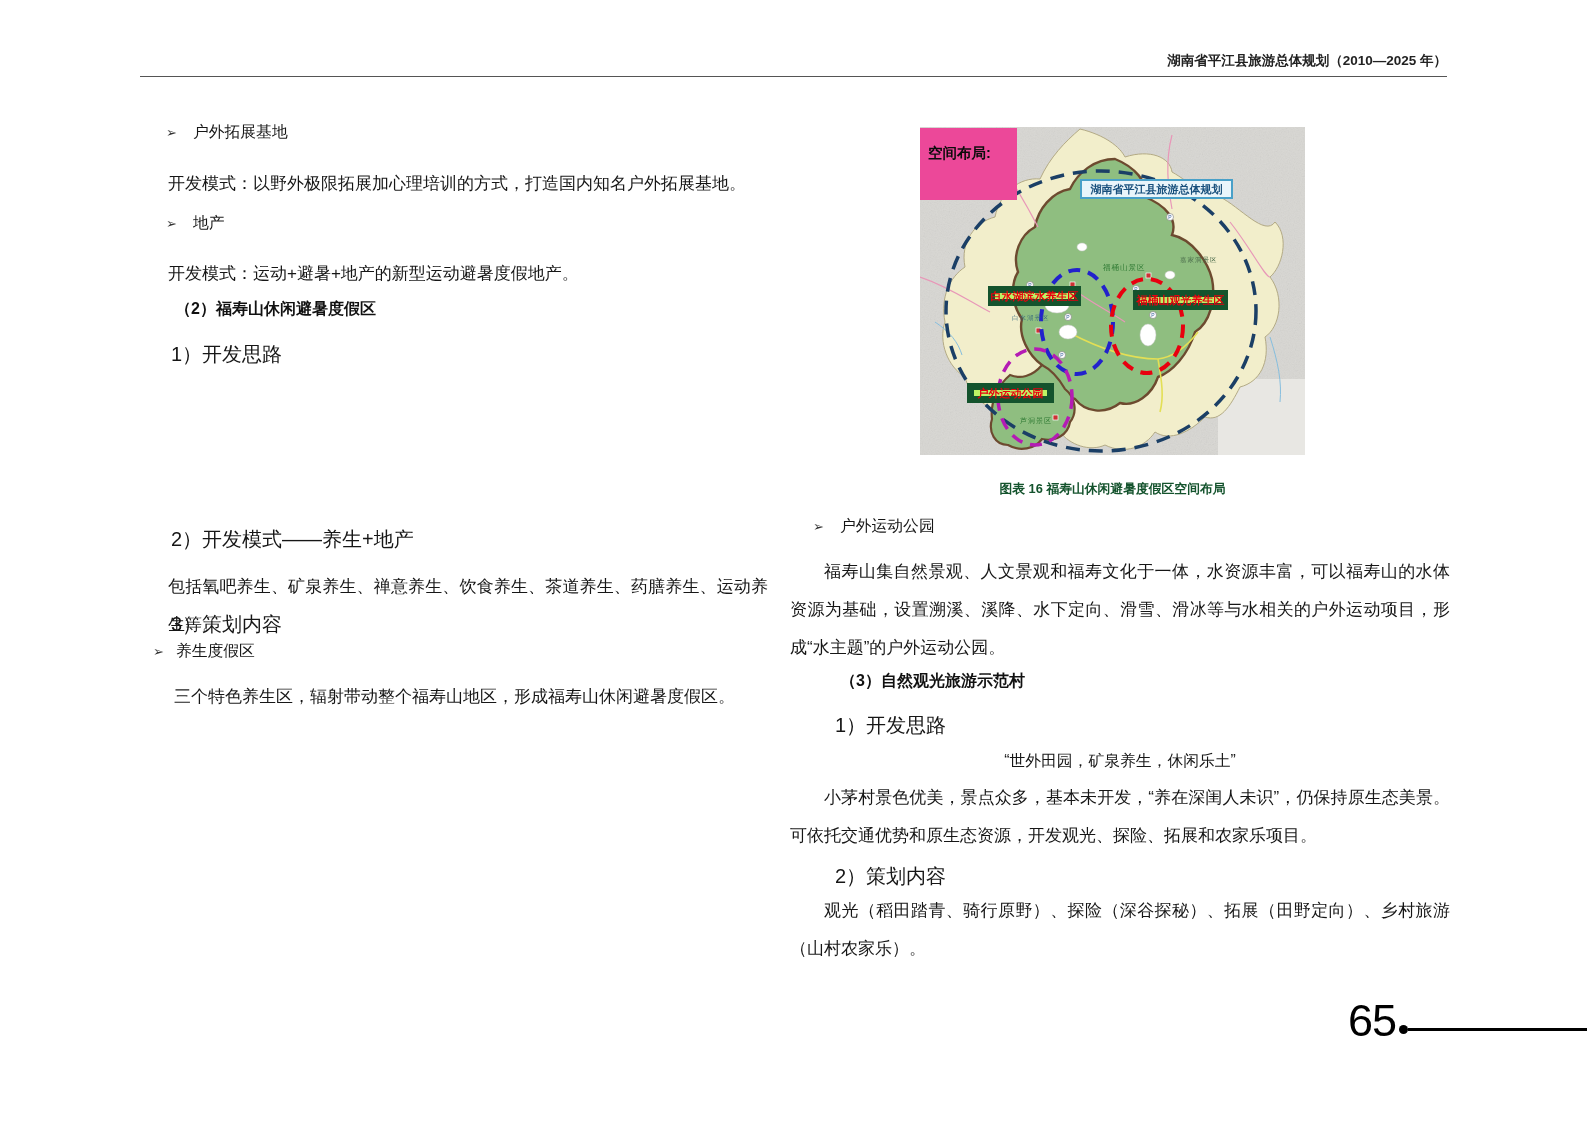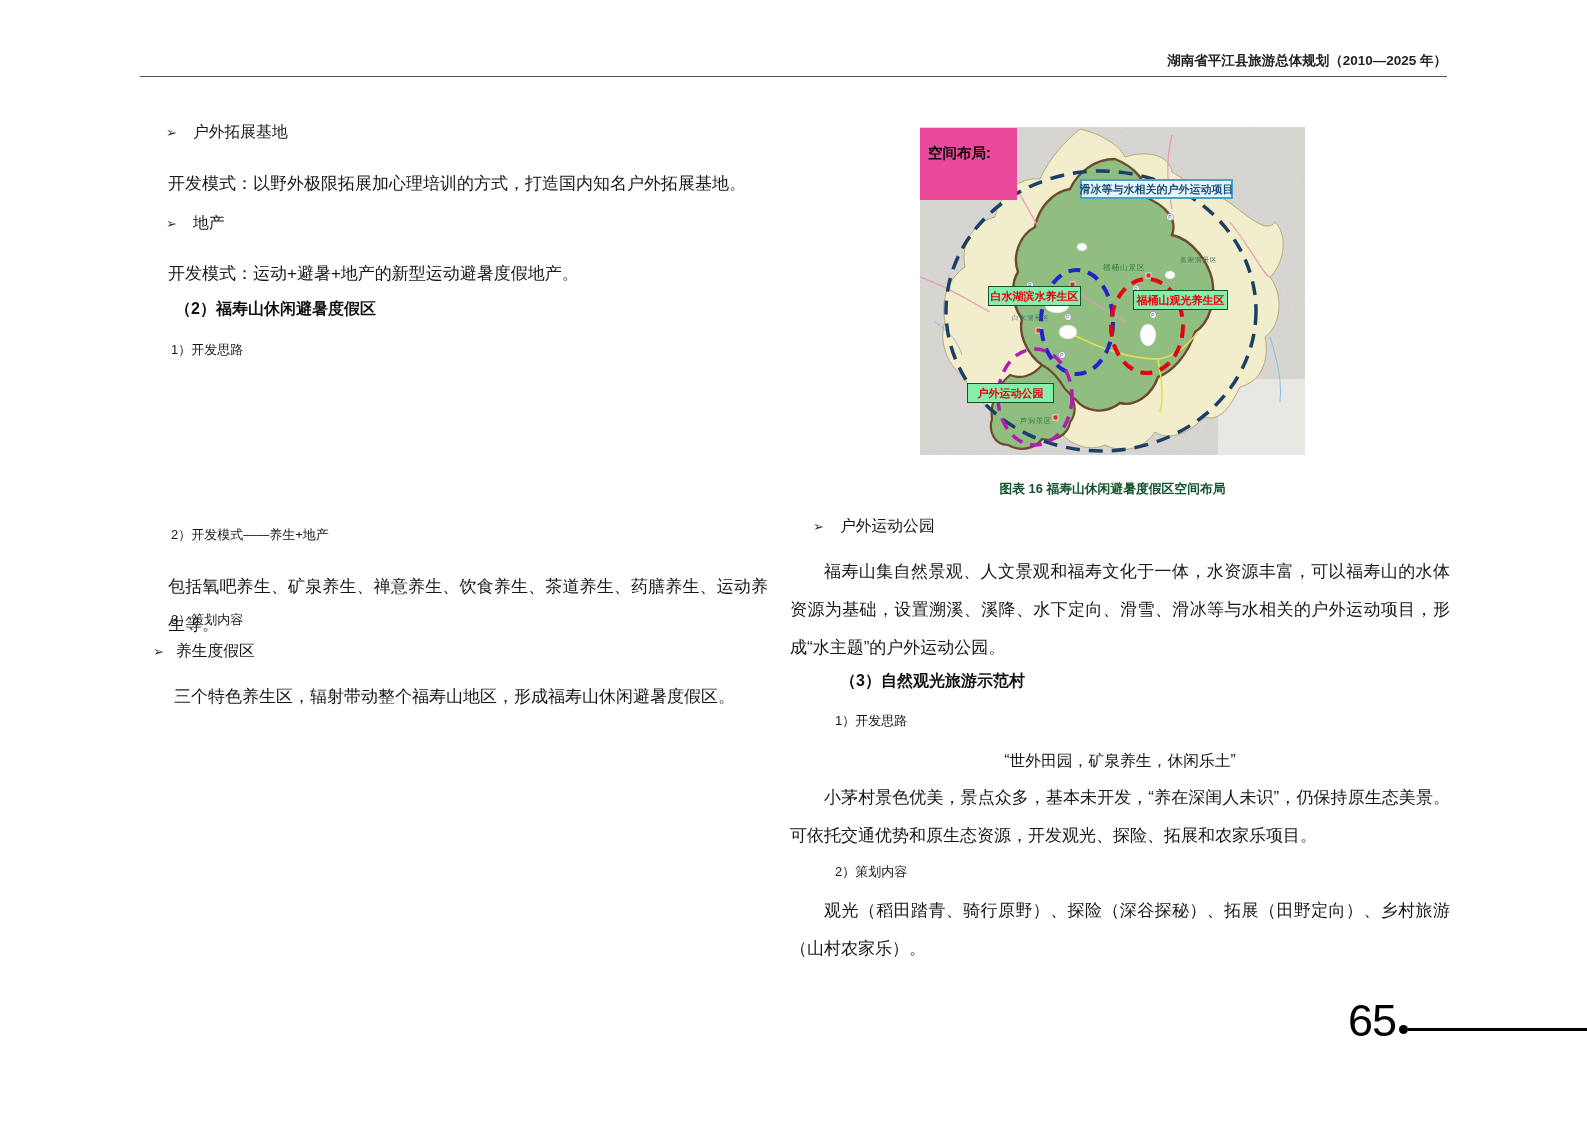--- a/index.html
+++ b/index.html
@@ -3,35 +3,35 @@
 <meta charset="utf-8">
 <style>
   html,body{margin:0;padding:0;background:#fff;}
   #page{position:relative;width:1587px;height:1122px;background:#ffffff;overflow:hidden;
         font-family:"Liberation Sans","DejaVu Sans",sans-serif;color:#161616;}
   .abs{position:absolute;}
   .hdr{font-size:13.5px;font-weight:bold;color:#222;}
   .rule{background:#555;height:1px;}
   .para{font-size:17px;line-height:37.8px;text-align:justify;text-indent:2em;color:#161616;}
   .para-noindent{text-indent:0;}
-  .item{font-size:13px;color:#161616;}
+  .item{font-size:20px;color:#161616;}
   .bold-h{font-size:16px;font-weight:bold;color:#111;}
   .bullet-row{display:flex;align-items:baseline;font-size:15.8px;}
   .bullet-glyph{font-size:13px;margin-right:16px;color:#333;}
   .quote-line{font-size:15.8px;text-align:center;color:#161616;}
   .caption{font-size:12.8px;font-weight:bold;text-align:center;color:#14532d;}
   
   #map-box{position:absolute;left:920px;top:127px;width:385px;height:328px;background:#d8d7d3;}
   #map-box svg{position:absolute;left:0;top:0;}
   .map-title-box{position:absolute;left:0;top:1px;width:97px;height:72px;background:#ec4899;}
   .map-title{position:absolute;left:8px;top:16px;font-size:14.5px;font-weight:bold;color:#0c0c0c;}
   .zone-label{position:absolute;display:flex;align-items:center;justify-content:center;
               font-size:11px;font-weight:bold;white-space:nowrap;padding:1px 4px;box-sizing:border-box;}
   .zone-label.navy{background:#e9f5fb;border:2px solid #49a0c8;color:#174f7c;}
-  .zone-label.red{background:#86efac;border:1px solid #14532d;color:#e8000f;}
+  .zone-label.red{background:#bef264;border:7px solid #14532d;color:#e8000f;}
   .map-text{position:absolute;font-size:7.5px;color:#2f7a33;letter-spacing:1px;white-space:nowrap;}
   
   #footer{position:absolute;left:1348px;top:998px;width:239px;display:flex;align-items:flex-end;}
   #page-num{font-size:45px;line-height:1;color:#000;letter-spacing:-1px;}
   #footer-dot{width:9px;height:9px;border-radius:50%;background:#000;margin:0 0 9px 3px;}
   #footer-line{flex:1;height:3px;background:#000;margin:0 0 12px 0;}
 </style>
 </head>
 <body>
 
@@ -162,21 +162,21 @@
 
     <span class="map-text" style="left:183px;top:136px;">福桶山景区</span>
     <span class="map-text" style="left:260px;top:129px;color:#4a6b4a;font-size:6.5px;">嘉家洞景区</span>
     <span class="map-text" style="left:92px;top:187px;color:#33667a;font-size:6.5px;opacity:.85;">白水湖景区</span>
     <span class="map-text" style="left:100px;top:289px;font-size:7px;">芦洞景区</span>
 
     <div class="map-title-box">
       <span class="map-title">空间布局:</span>
     </div>
 
-    <div class="zone-label navy" style="left:160px;top:52px;width:153px;height:20px;">滑冰等与水相关的户外运动项目</div>
+    <div class="zone-label navy" style="left:160px;top:52px;width:153px;height:20px;">湖南省平江县旅游总体规划</div>
     <div class="zone-label red" style="left:68px;top:159px;width:93px;height:20px;">白水湖滨水养生区</div>
     <div class="zone-label red" style="left:213px;top:163px;width:95px;height:20px;">福桶山观光养生区</div>
     <div class="zone-label red" style="left:47px;top:256px;width:87px;height:20px;">户外运动公园</div>
   </div>
 
   <div class="abs caption" style="left:920px;top:481px;width:385px;">图表 16 福寿山休闲避暑度假区空间布局</div>
 
   <div class="abs bullet-row" style="left:813px;top:516px;">
     <span class="bullet-glyph">➢</span>
     <span>户外运动公园</span>

